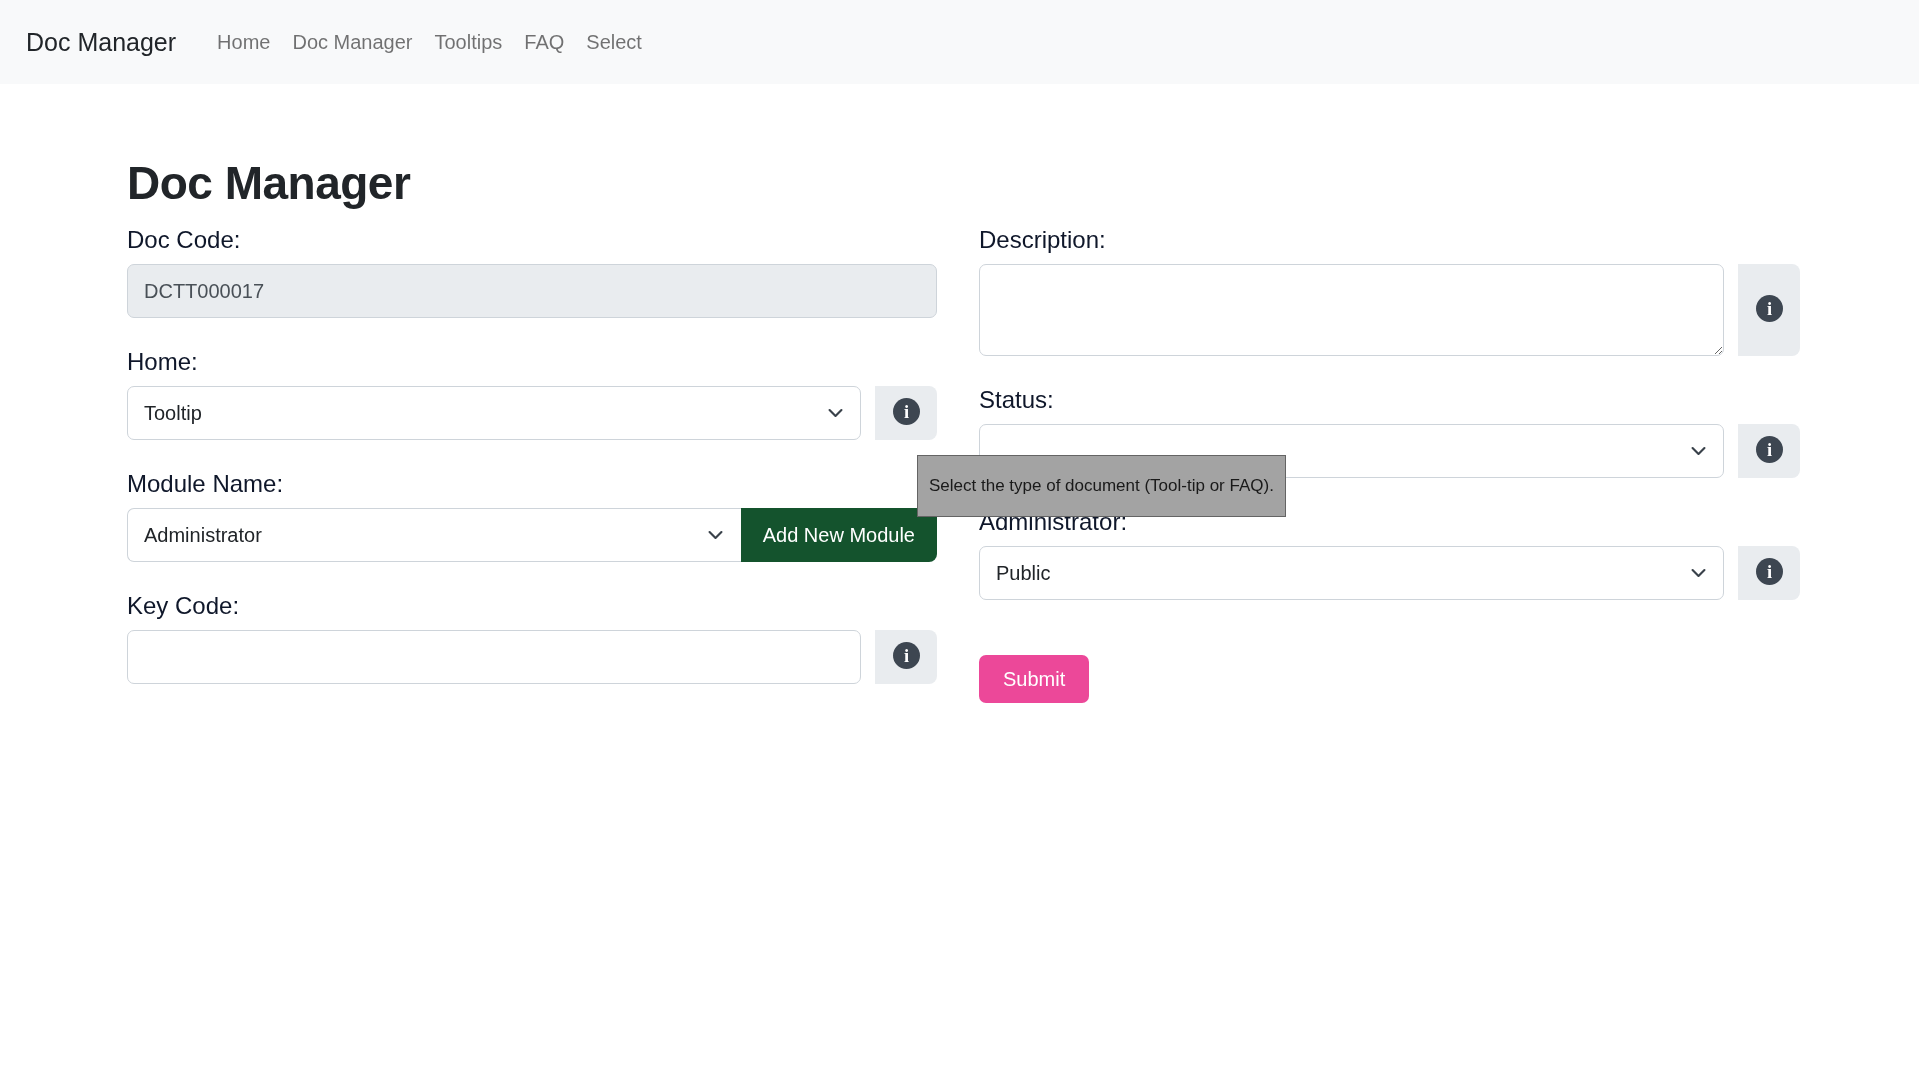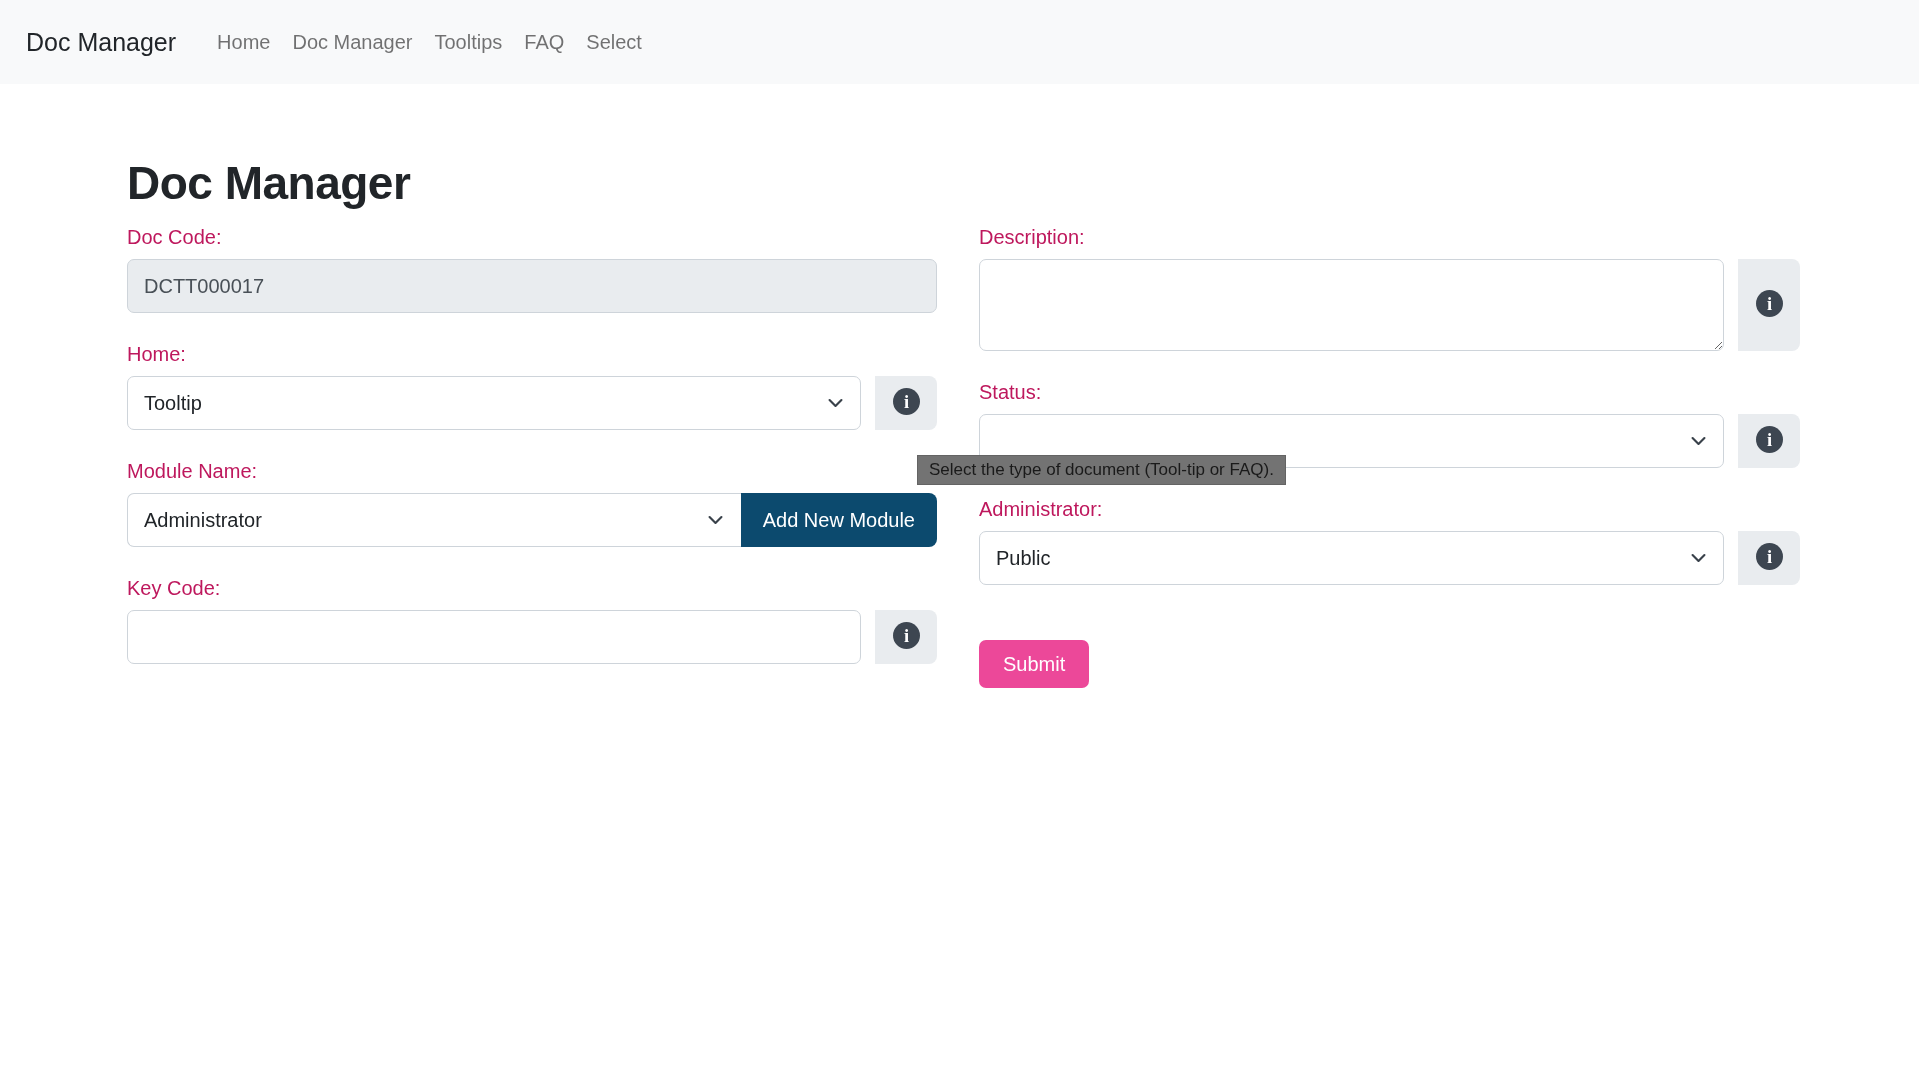--- a/index.html
+++ b/index.html
@@ -46,22 +46,22 @@
     color: #212529;
   }
 
   .form-row { display: flex; gap: 42px; align-items: flex-start; }
   .col-left  { flex: 0 0 810px; }
   .col-right { flex: 1; }
 
   .form-group { margin-bottom: 30px; }
   .form-label {
     display: block;
-    font-size: 20px;
-    color: #be185d;
+    font-size: 24px;
+    color: #0f172a;
     margin-bottom: 10px;
   }
   .ctl-row { display: flex; align-items: flex-start; }
 
   .control {
     height: 54px;
     width: 100%;
     font-family: "Liberation Sans", "DejaVu Sans", sans-serif;
     font-size: 20px;
     color: #212529;
@@ -111,21 +111,21 @@
     padding: 0;
   }
   .info-btn.tall { height: 92px; }
 
   .grow { flex: 1; }
 
   
   .module-group select.control { border-radius: 7px 0 0 7px; border-right: none; }
   .add-module-btn {
     height: 54px;
-    background: #0c4a6e;
+    background: #14532d;
     color: #ffffff;
     border: none;
     border-radius: 0 8px 8px 0;
     font-family: "Liberation Sans", "DejaVu Sans", sans-serif;
     font-size: 20px;
     padding: 0 22px;
     cursor: pointer;
     white-space: nowrap;
   }
 
@@ -140,23 +140,23 @@
     font-size: 20px;
     padding: 0 24px;
     cursor: pointer;
   }
 
   
   .tooltip-box {
     position: absolute;
     left: 917px;
     top: 455px;
-    background: #737373;
+    background: #a3a3a3;
     border: 1px solid #646464;
-    padding: 4px 11px;
+    padding: 20px 11px;
     font-size: 17px;
     color: #1a1a1a;
     white-space: nowrap;
     z-index: 10;
   }
 </style>
 </head>
 <body>
 
 <nav class="navbar">

